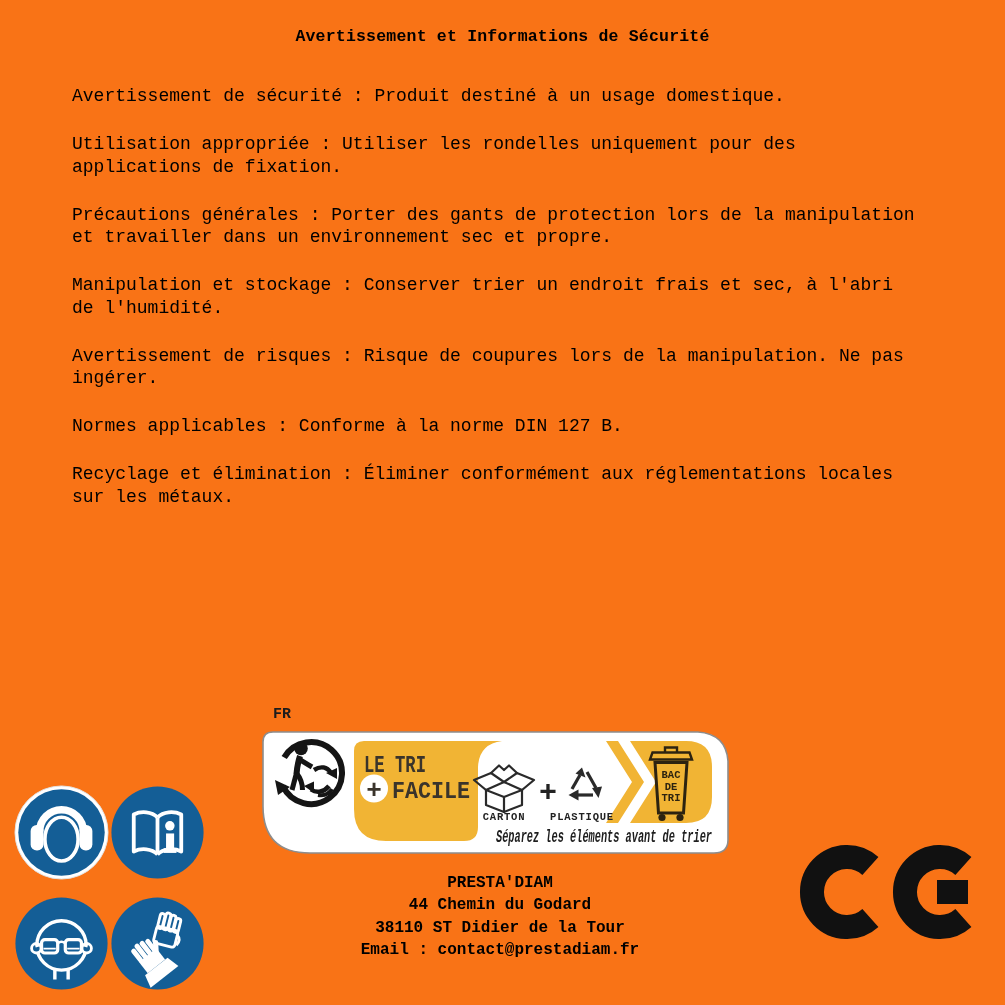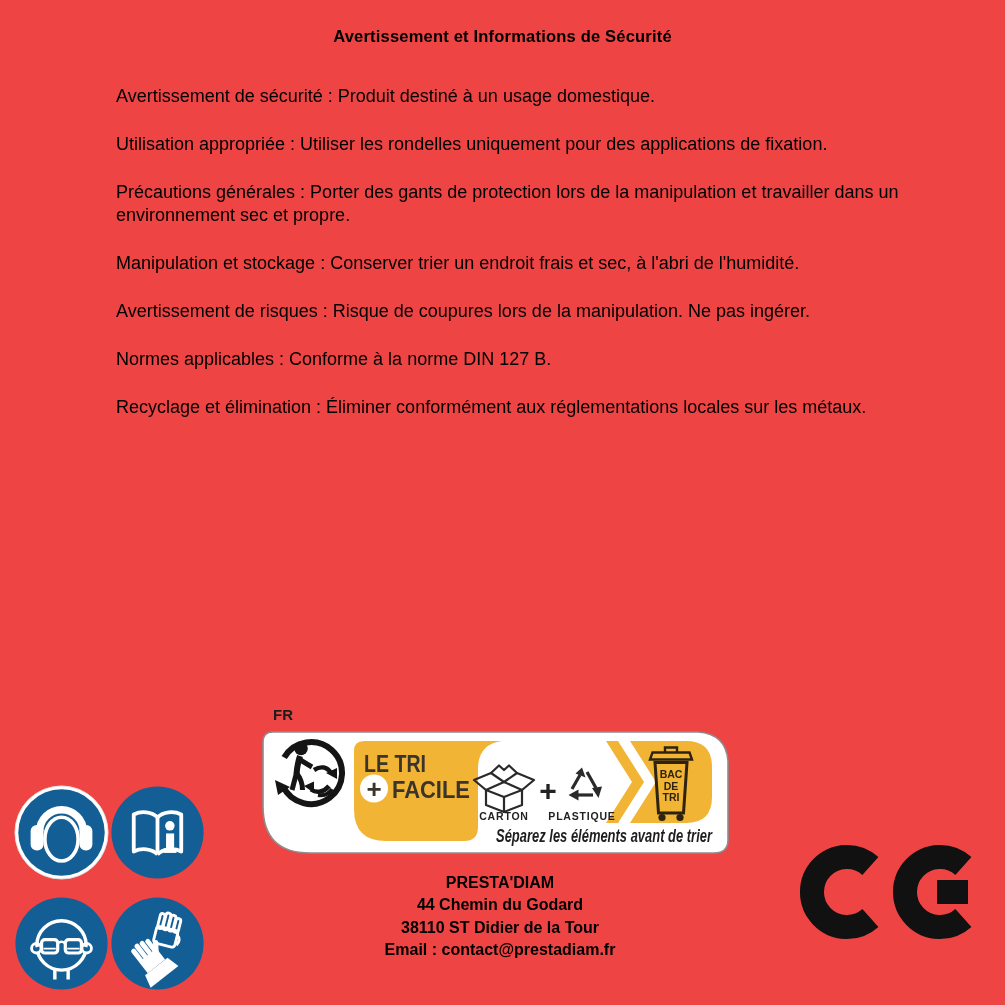--- a/index.html
+++ b/index.html
@@ -1,20 +1,20 @@
 <!DOCTYPE html>
 <html><head>
 <meta charset="utf-8">
 <style>
   html,body{margin:0;padding:0;background:#fff;}
-  .page{position:relative;width:1005px;height:1005px;background:#ef4444;overflow:hidden;
-        font-family:Liberation Sans, sans-serif;color:#000;}
+  .page{position:relative;width:1005px;height:1005px;background:#f97316;overflow:hidden;
+        font-family:Liberation Mono, monospace;color:#000;}
   .title{position:absolute;top:27px;left:0;right:0;text-align:center;
          font-size:16.5px;font-weight:bold;letter-spacing:.2px;}
-  .paras{position:absolute;left:72px;top:85px;width:852px;margin-left:44px;}
+  .paras{position:absolute;left:72px;top:85px;width:852px;}
   .paras p{font-size:18px;line-height:22.5px;margin:0 0 25.5px 0;}
   .icons-grid{position:absolute;left:14px;top:785px;display:grid;
               grid-template-columns:95px 95px;grid-auto-rows:95px;column-gap:1px;row-gap:16px;}
   .icons-grid svg{display:block;}
   .triman-wrap{position:absolute;left:262px;top:706px;width:480px;}
   .fr-code{font-size:15px;font-weight:bold;margin-left:11px;line-height:18px;color:#1c1c1c;}
   .triman-wrap svg{display:block;margin-top:7px;}
   .address{position:absolute;left:250px;top:872px;width:500px;text-align:center;}
   .address div{font-size:16px;font-weight:bold;line-height:22.3px;}
   .ce{position:absolute;left:795px;top:840px;}

